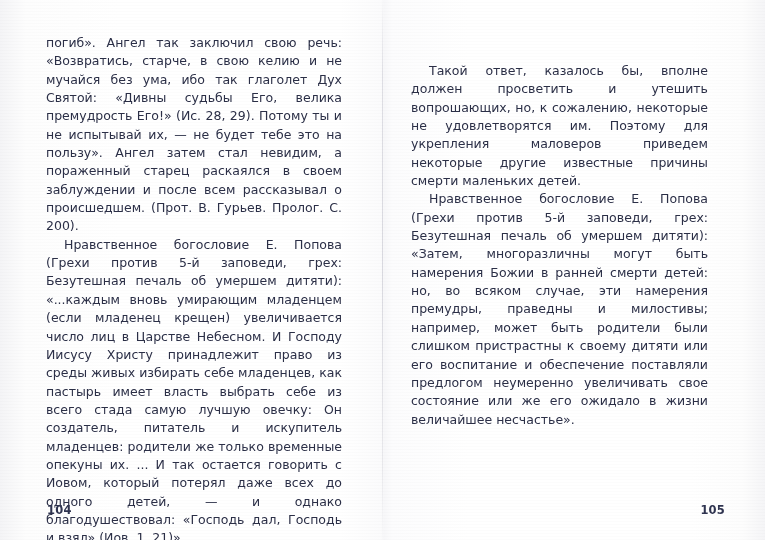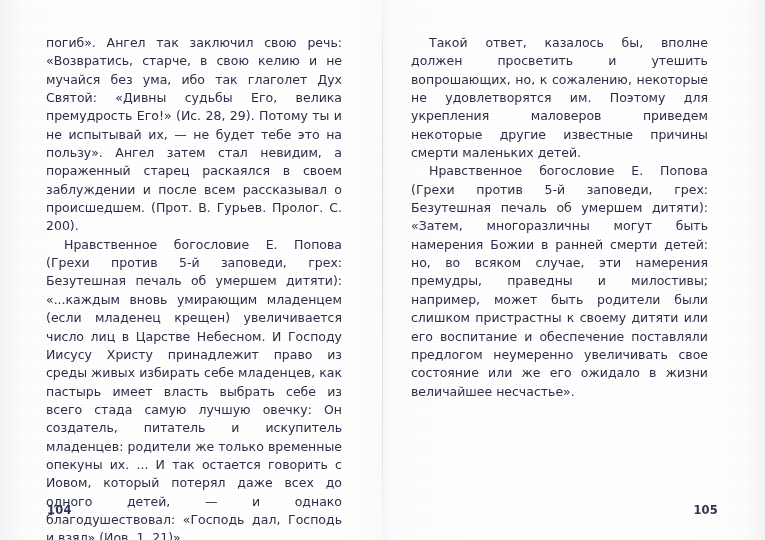--- a/index.html
+++ b/index.html
@@ -67,42 +67,42 @@
     font-size: 12.5px;
     line-height: 18.35px;
     color: #2b2f47;
     text-align: justify;
     text-justify: inter-word;
     hyphens: manual;
     -webkit-hyphens: manual;
   }
   .page-left .textblock  { left: 46px;  width: 296px; }
   .page-right .textblock { left: 411px; width: 297px; }
-  .page-right .textblock { left: 28px; }
+  .page-right .textblock { left: 28px; margin-top: 28px; }
 
   .textblock p {
     margin: 0;
     text-indent: 18px;
     text-align: justify;
   }
   .textblock p.cont {
     text-indent: 0;
   }
 
   .folio {
     position: absolute;
     bottom: 23px;
     font-family: "DejaVu Sans", sans-serif;
     font-size: 11.5px;
     font-weight: 700;
     color: #2f3450;
     letter-spacing: 0.2px;
   }
   .folio-left  { left: 47px; text-align: center; }
-  .folio-right { right: 47px; }
+  .folio-right { right: 40px; }
 
   
   .scan-noise {
     position: absolute;
     inset: 0;
     opacity: 0.035;
     background-image:
       repeating-linear-gradient(0deg, rgba(0,0,0,0.5) 0px, rgba(0,0,0,0) 1px, rgba(0,0,0,0) 3px);
     pointer-events: none;
     mix-blend-mode: multiply;

